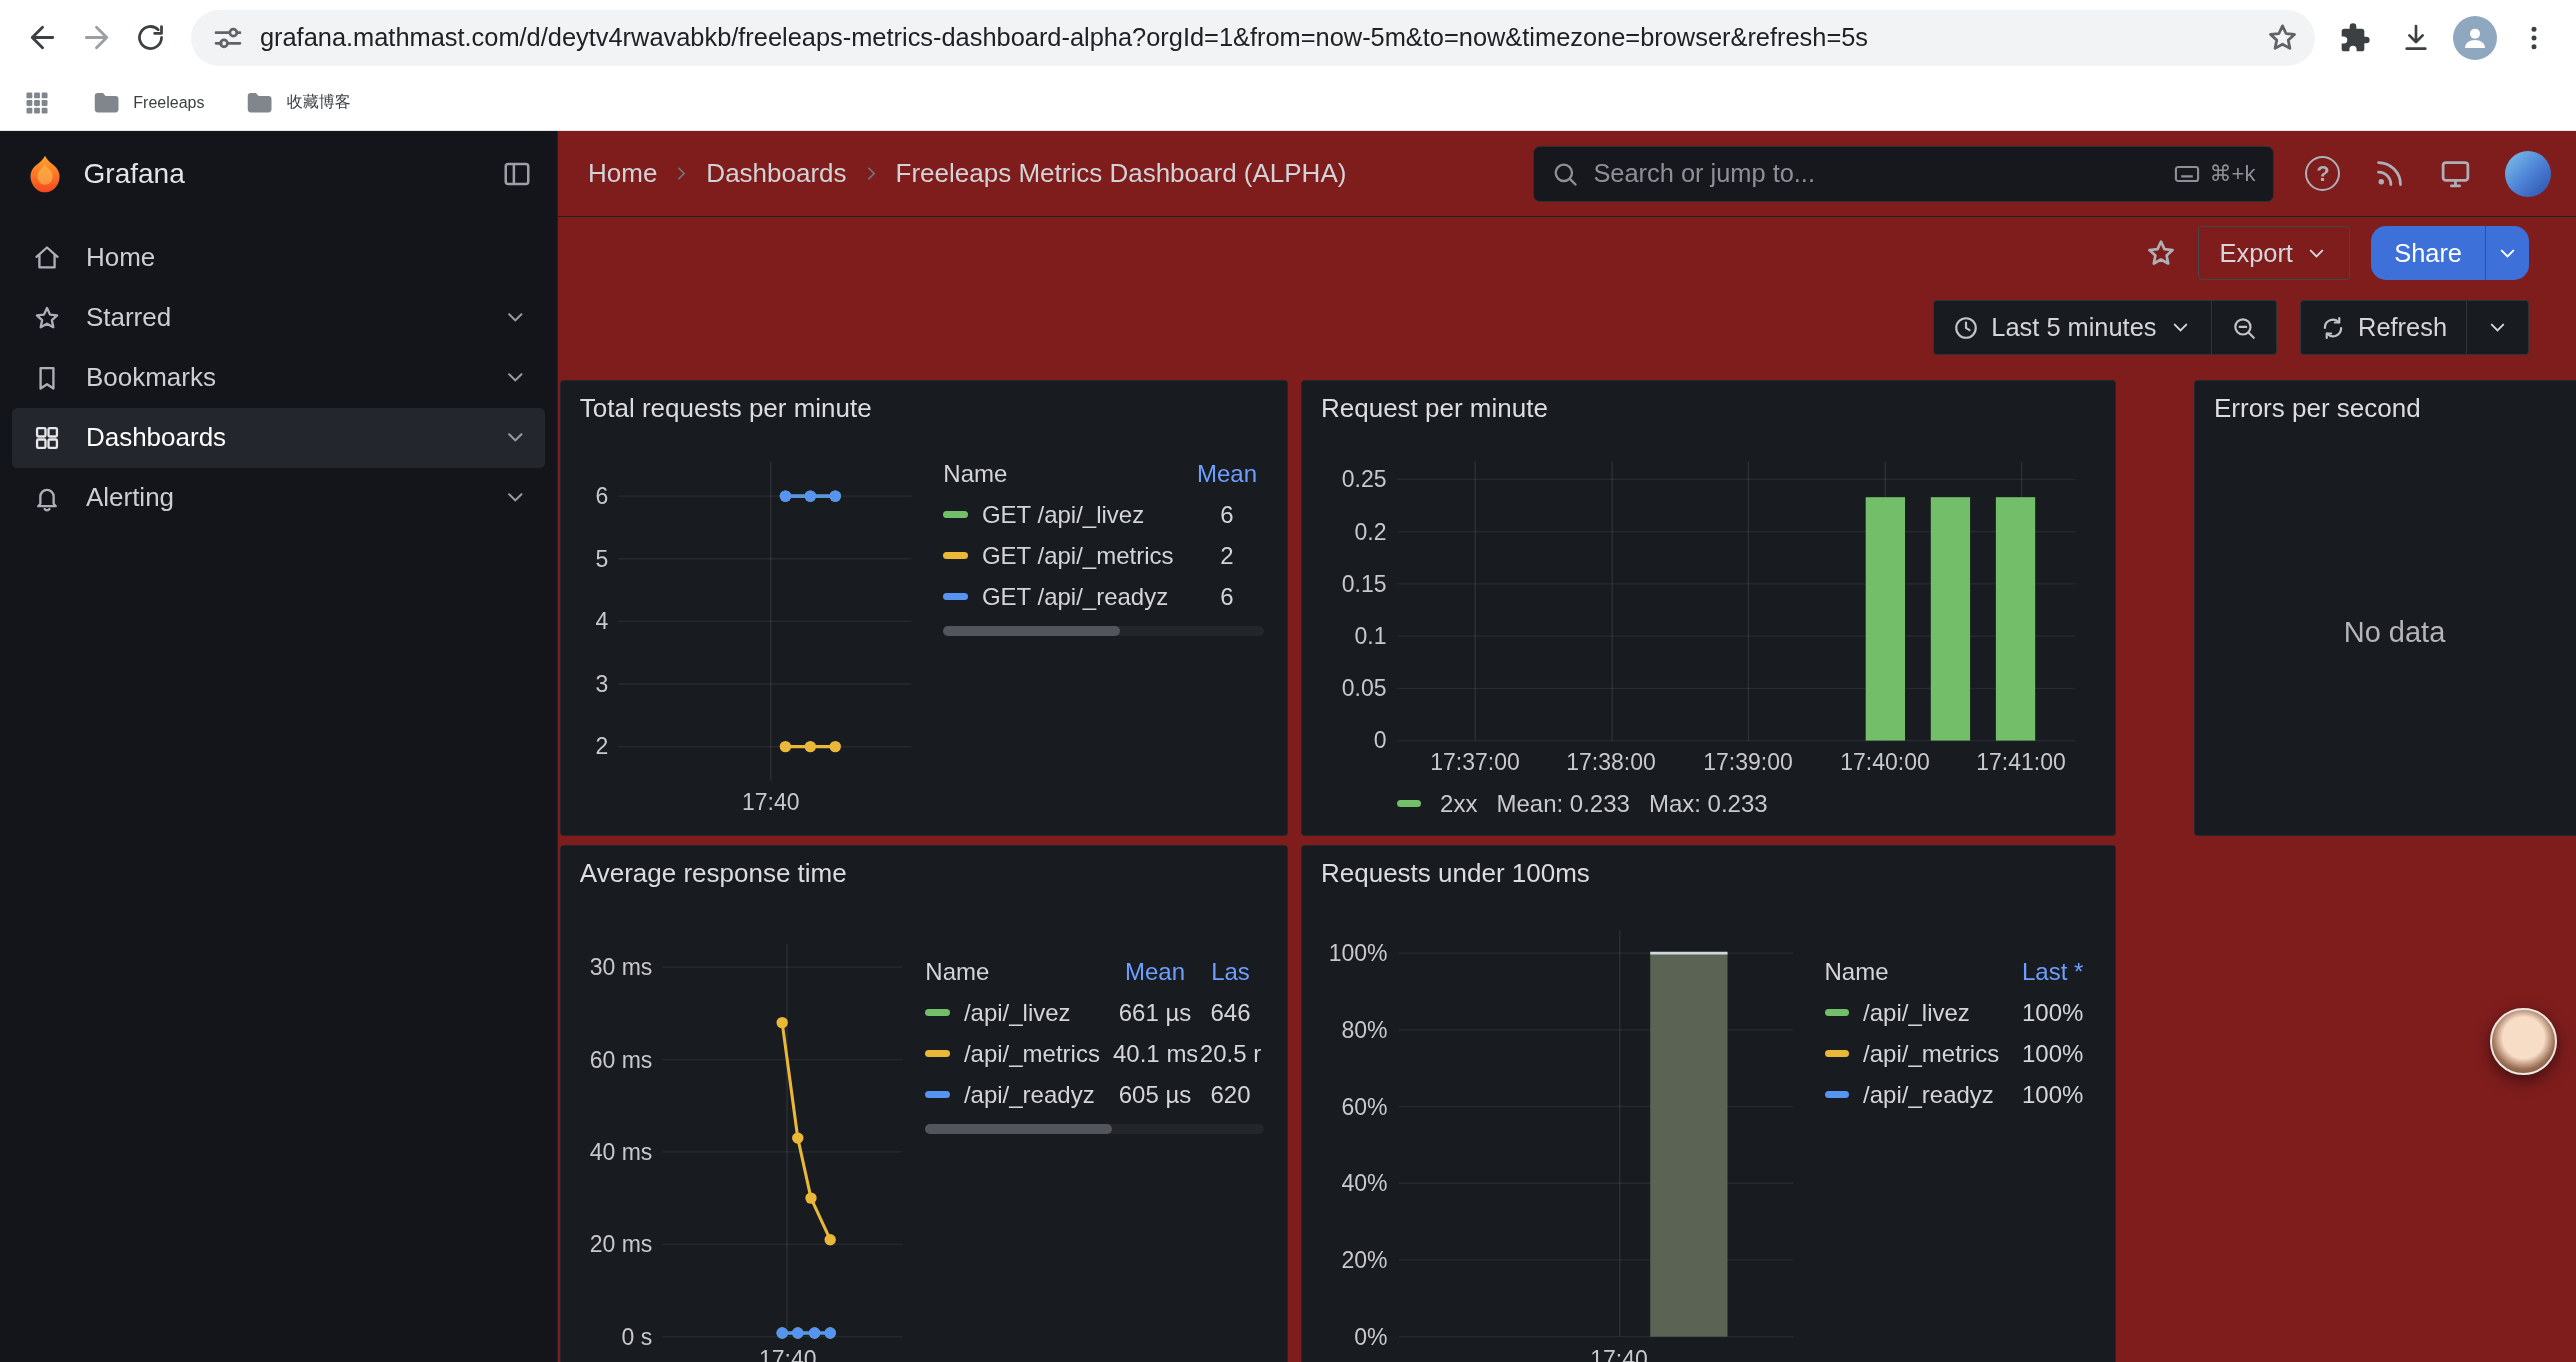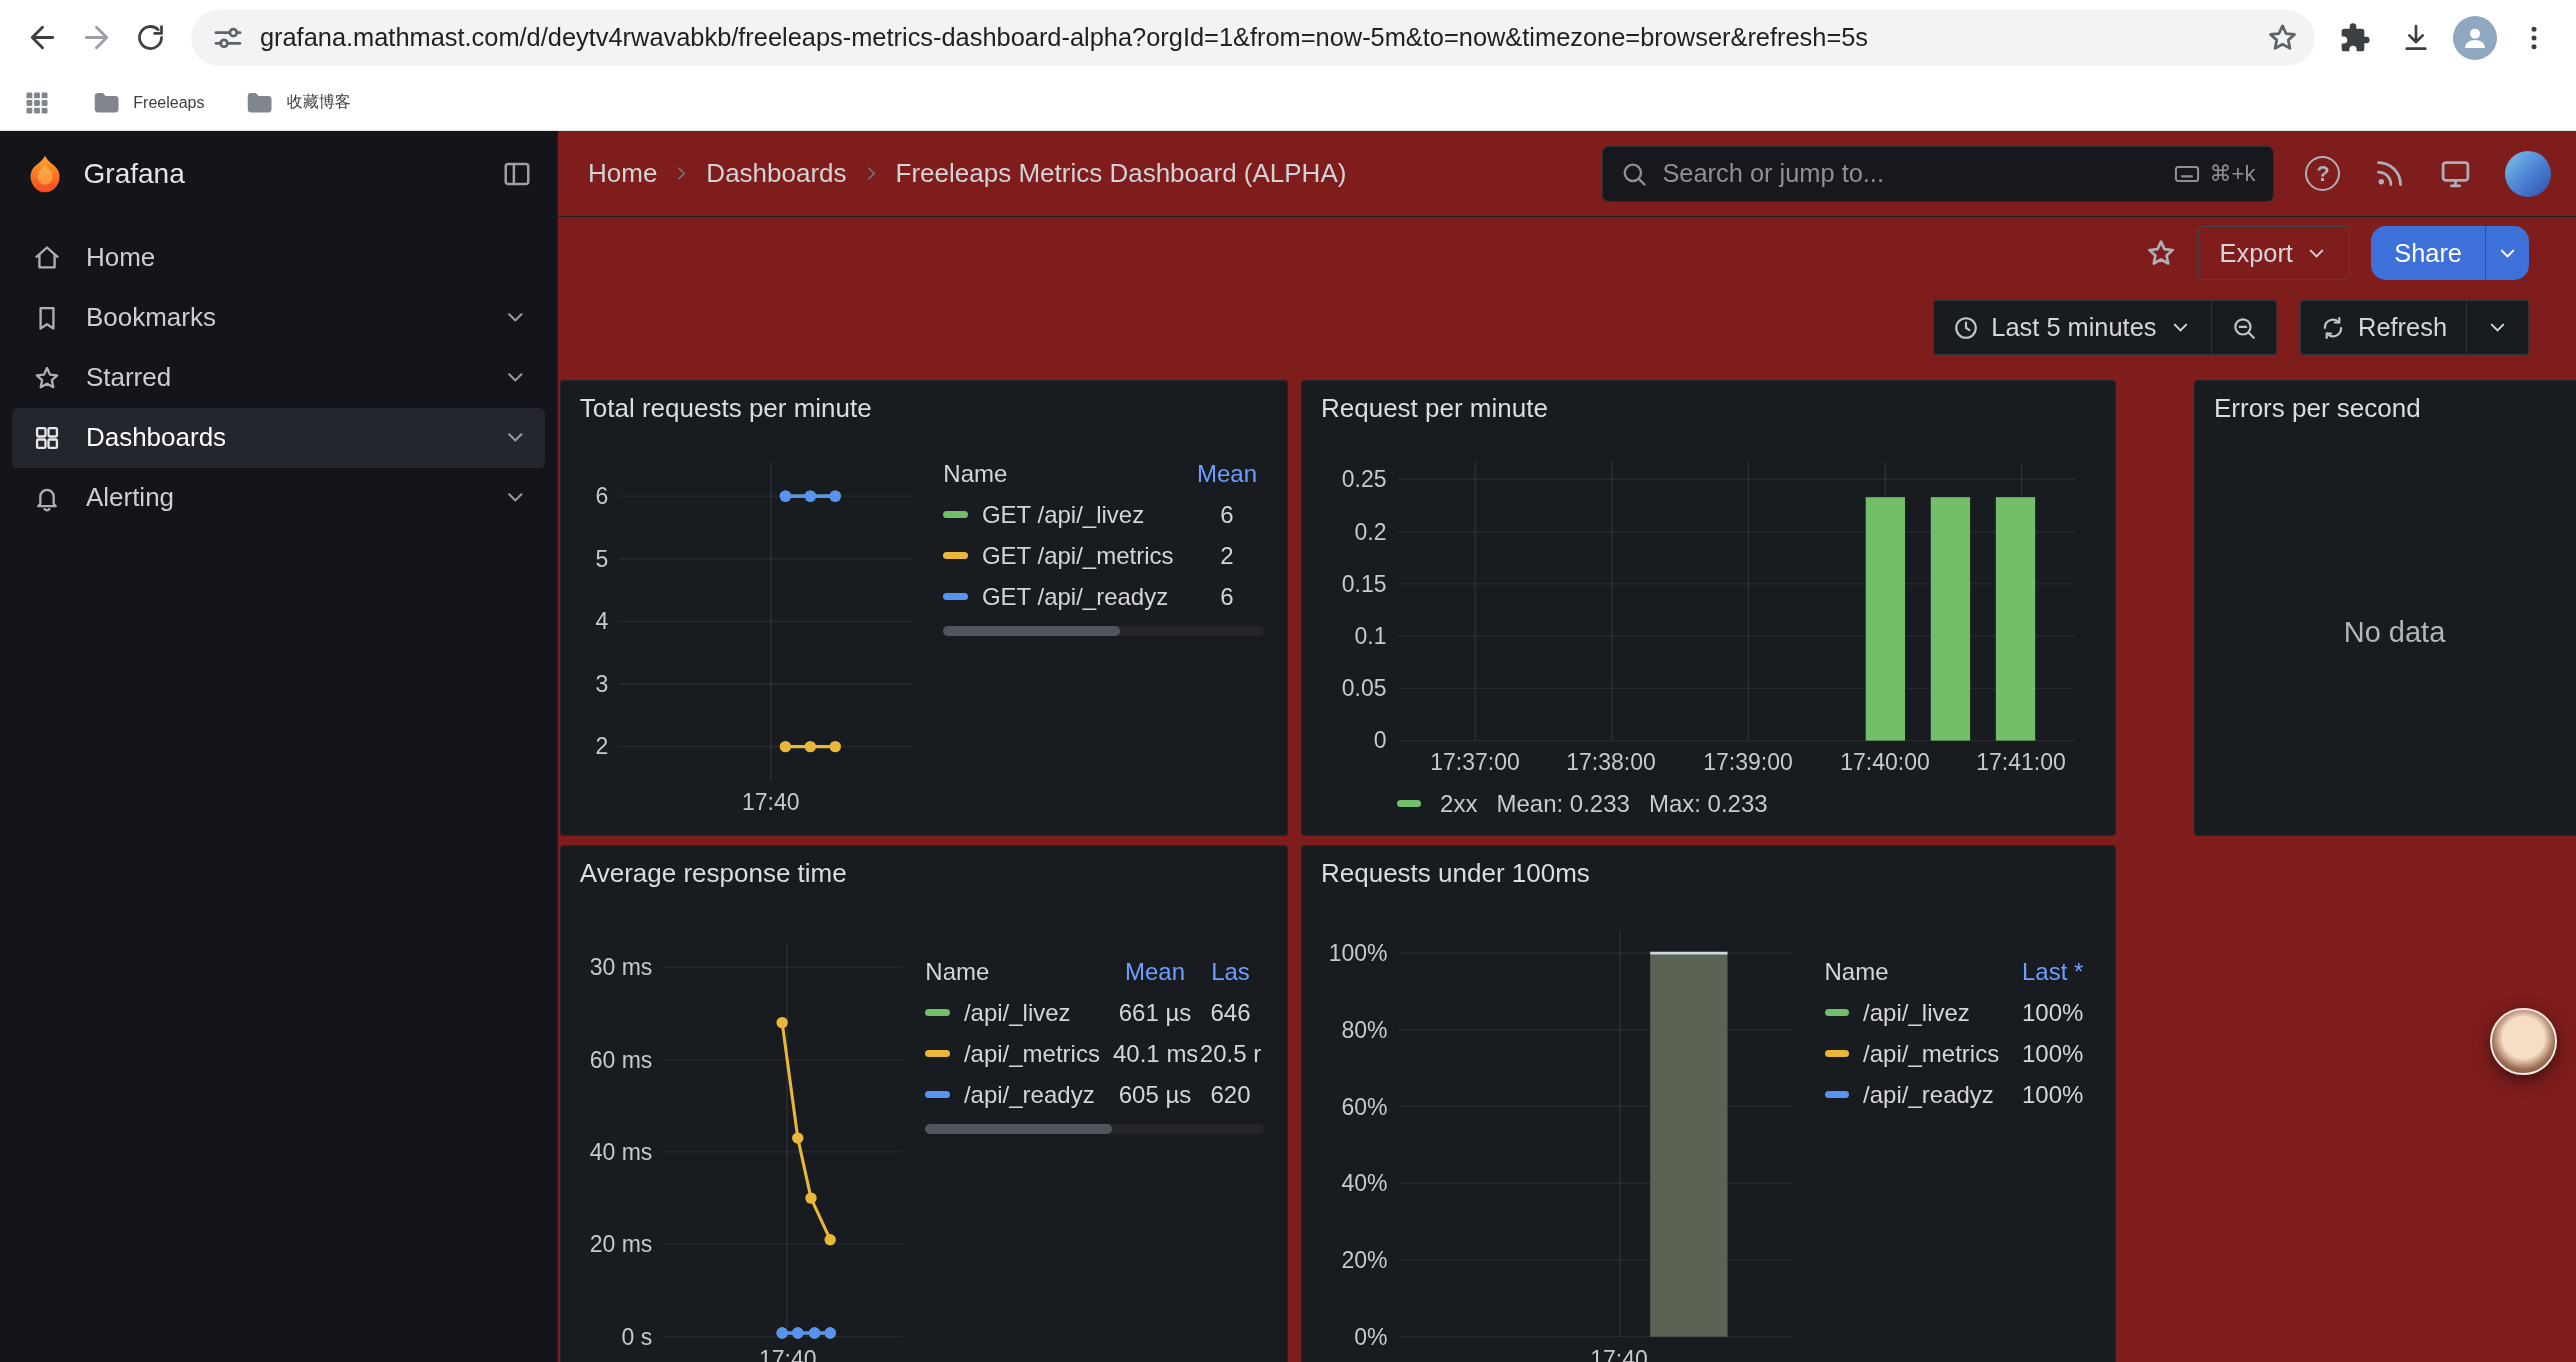--- a/index.html
+++ b/index.html
@@ -65,21 +65,21 @@
 
   .main { flex: 1; display: flex; flex-direction: column; min-width: 0; }
 
   .gf-topbar {
     height: 86px; display: flex; align-items: center;
     padding: 0 24.6px 0 30px; border-bottom: 0.9px solid #1f2127; gap: 17.5px;
   }
   .crumbs { display: flex; align-items: center; gap: 14px; font-size: 26px; color: #d2d3d7; white-space: nowrap; }
   .crumb-sep { color: #73757d; display: flex; }
   .searchbox {
-    margin-left: auto; width: 672px; height: 56px; border-radius: 7px;
+    margin-left: auto; width: 741px; height: 56px; border-radius: 7px;
     background: #16181d; border: 0.9px solid #2e3037;
     display: flex; align-items: center; gap: 14px; padding: 0 17.5px; color: #8e9097;
   }
   .searchbox input {
     flex: 1; background: transparent; border: none; outline: none;
     font-family: "Liberation Sans", sans-serif; font-size: 25.4px; color: #c9cacf; min-width: 0;
   }
   .searchbox input::placeholder { color: #8e9097; }
   .kbd-hint { display: flex; align-items: center; gap: 8.8px; font-size: 22px; color: #8e9097; flex: 0 0 auto; }
   .gf-actions { display: flex; align-items: center; gap: 33px; padding-left: 14px; color: #aeb0b8; }
@@ -281,37 +281,37 @@
           <svg width="28" height="28" viewBox="0 0 24 24" fill="none" stroke="currentColor" stroke-width="2" stroke-linecap="round" stroke-linejoin="round">
               <path d="M3 11l9-8 9 8"></path>
               <path d="M5.5 9.5V20h13V9.5"></path>
             </svg>
         </span>
         <span>Home</span>
       </div>
       <div class="nav-item">
         <span class="nav-glyph">
           <svg width="28" height="28" viewBox="0 0 24 24" fill="none" stroke="currentColor" stroke-width="2" stroke-linejoin="round">
-              <path d="M6.5 3.5h11V21l-5.5-3.6L6.5 21z"></path>
-            </svg>
-        </span>
-        <span>Bookmarks</span>
+              <path d="M12 3.5l2.6 5.6 6.1.7-4.5 4.1 1.2 6-5.4-3-5.4 3 1.2-6-4.5-4.1 6.1-.7z"></path>
+            </svg>
+        </span>
+        <span>Starred</span>
         <span class="nav-chev">
           <svg width="24.6" height="24.6" viewBox="0 0 24 24" fill="none" stroke="currentColor" stroke-width="2" stroke-linecap="round">
               <path d="M6 9l6 6 6-6"></path>
             </svg>
         </span>
       </div>
       <div class="nav-item">
         <span class="nav-glyph">
           <svg width="28" height="28" viewBox="0 0 24 24" fill="none" stroke="currentColor" stroke-width="2" stroke-linejoin="round">
-              <path d="M12 3.5l2.6 5.6 6.1.7-4.5 4.1 1.2 6-5.4-3-5.4 3 1.2-6-4.5-4.1 6.1-.7z"></path>
-            </svg>
-        </span>
-        <span>Starred</span>
+              <path d="M6.5 3.5h11V21l-5.5-3.6L6.5 21z"></path>
+            </svg>
+        </span>
+        <span>Bookmarks</span>
         <span class="nav-chev">
           <svg width="24.6" height="24.6" viewBox="0 0 24 24" fill="none" stroke="currentColor" stroke-width="2" stroke-linecap="round">
               <path d="M6 9l6 6 6-6"></path>
             </svg>
         </span>
       </div>
       <div class="nav-item active">
         <span class="nav-glyph">
           <svg width="28" height="28" viewBox="0 0 24 24" fill="none" stroke="currentColor" stroke-width="2">
               <rect x="3.5" y="3.5" width="7.2" height="7.2" rx="1"></rect>

